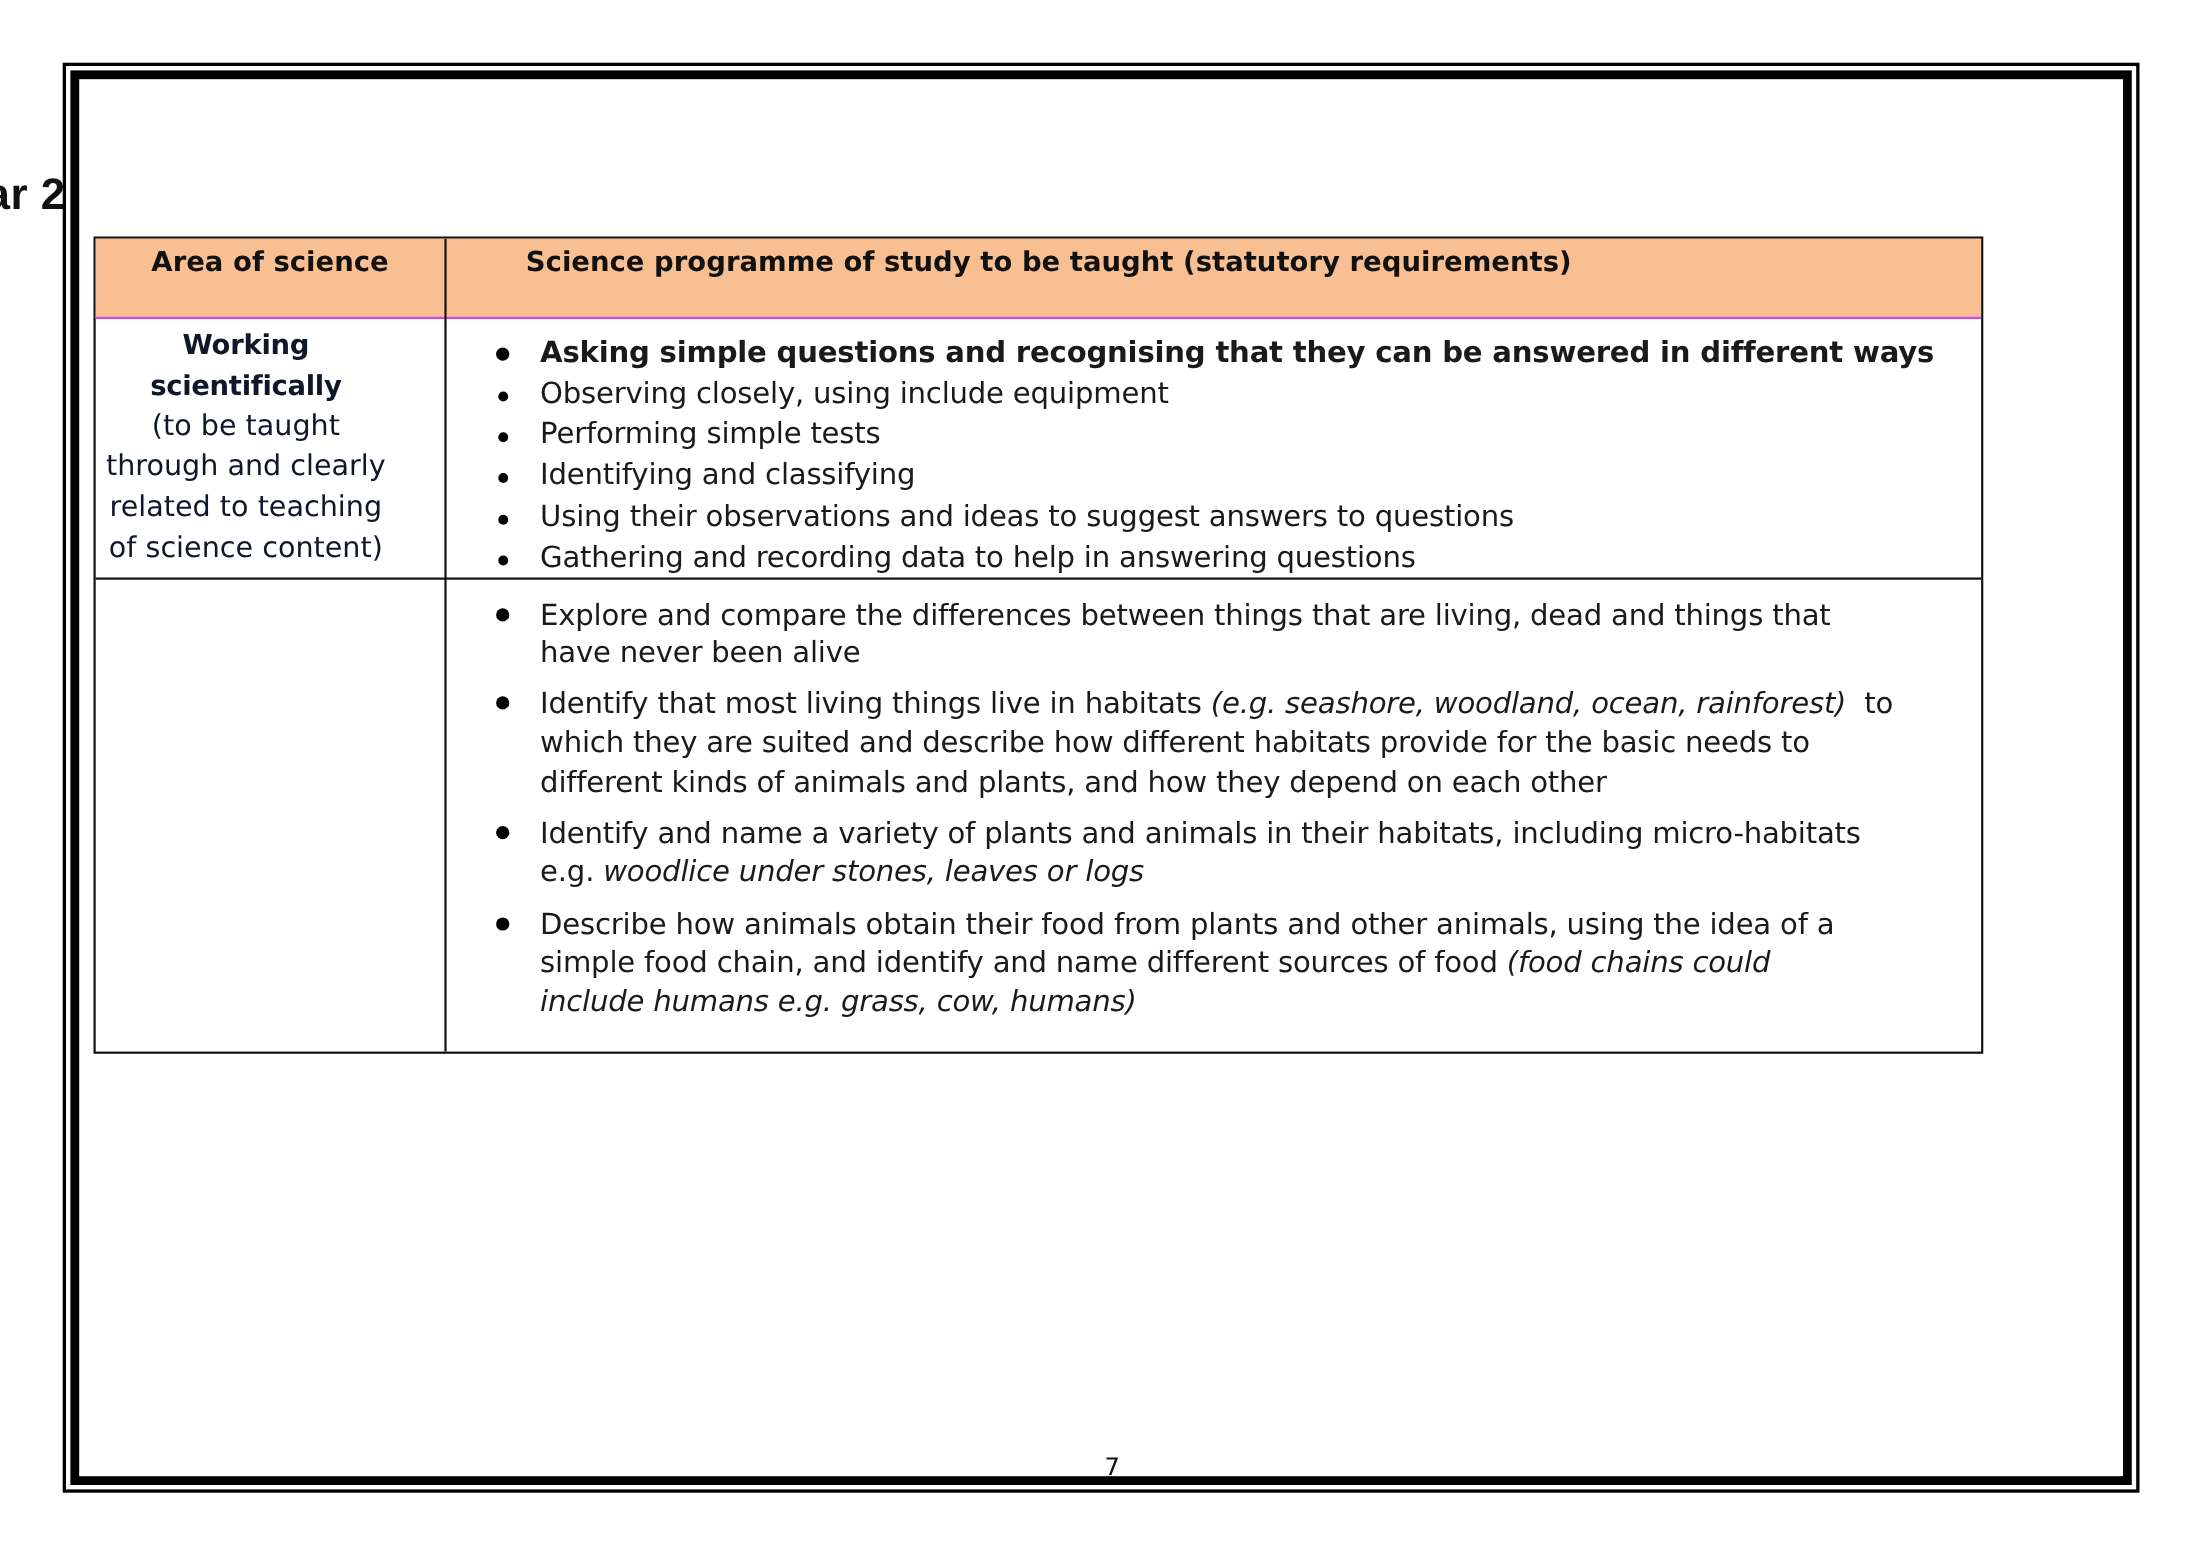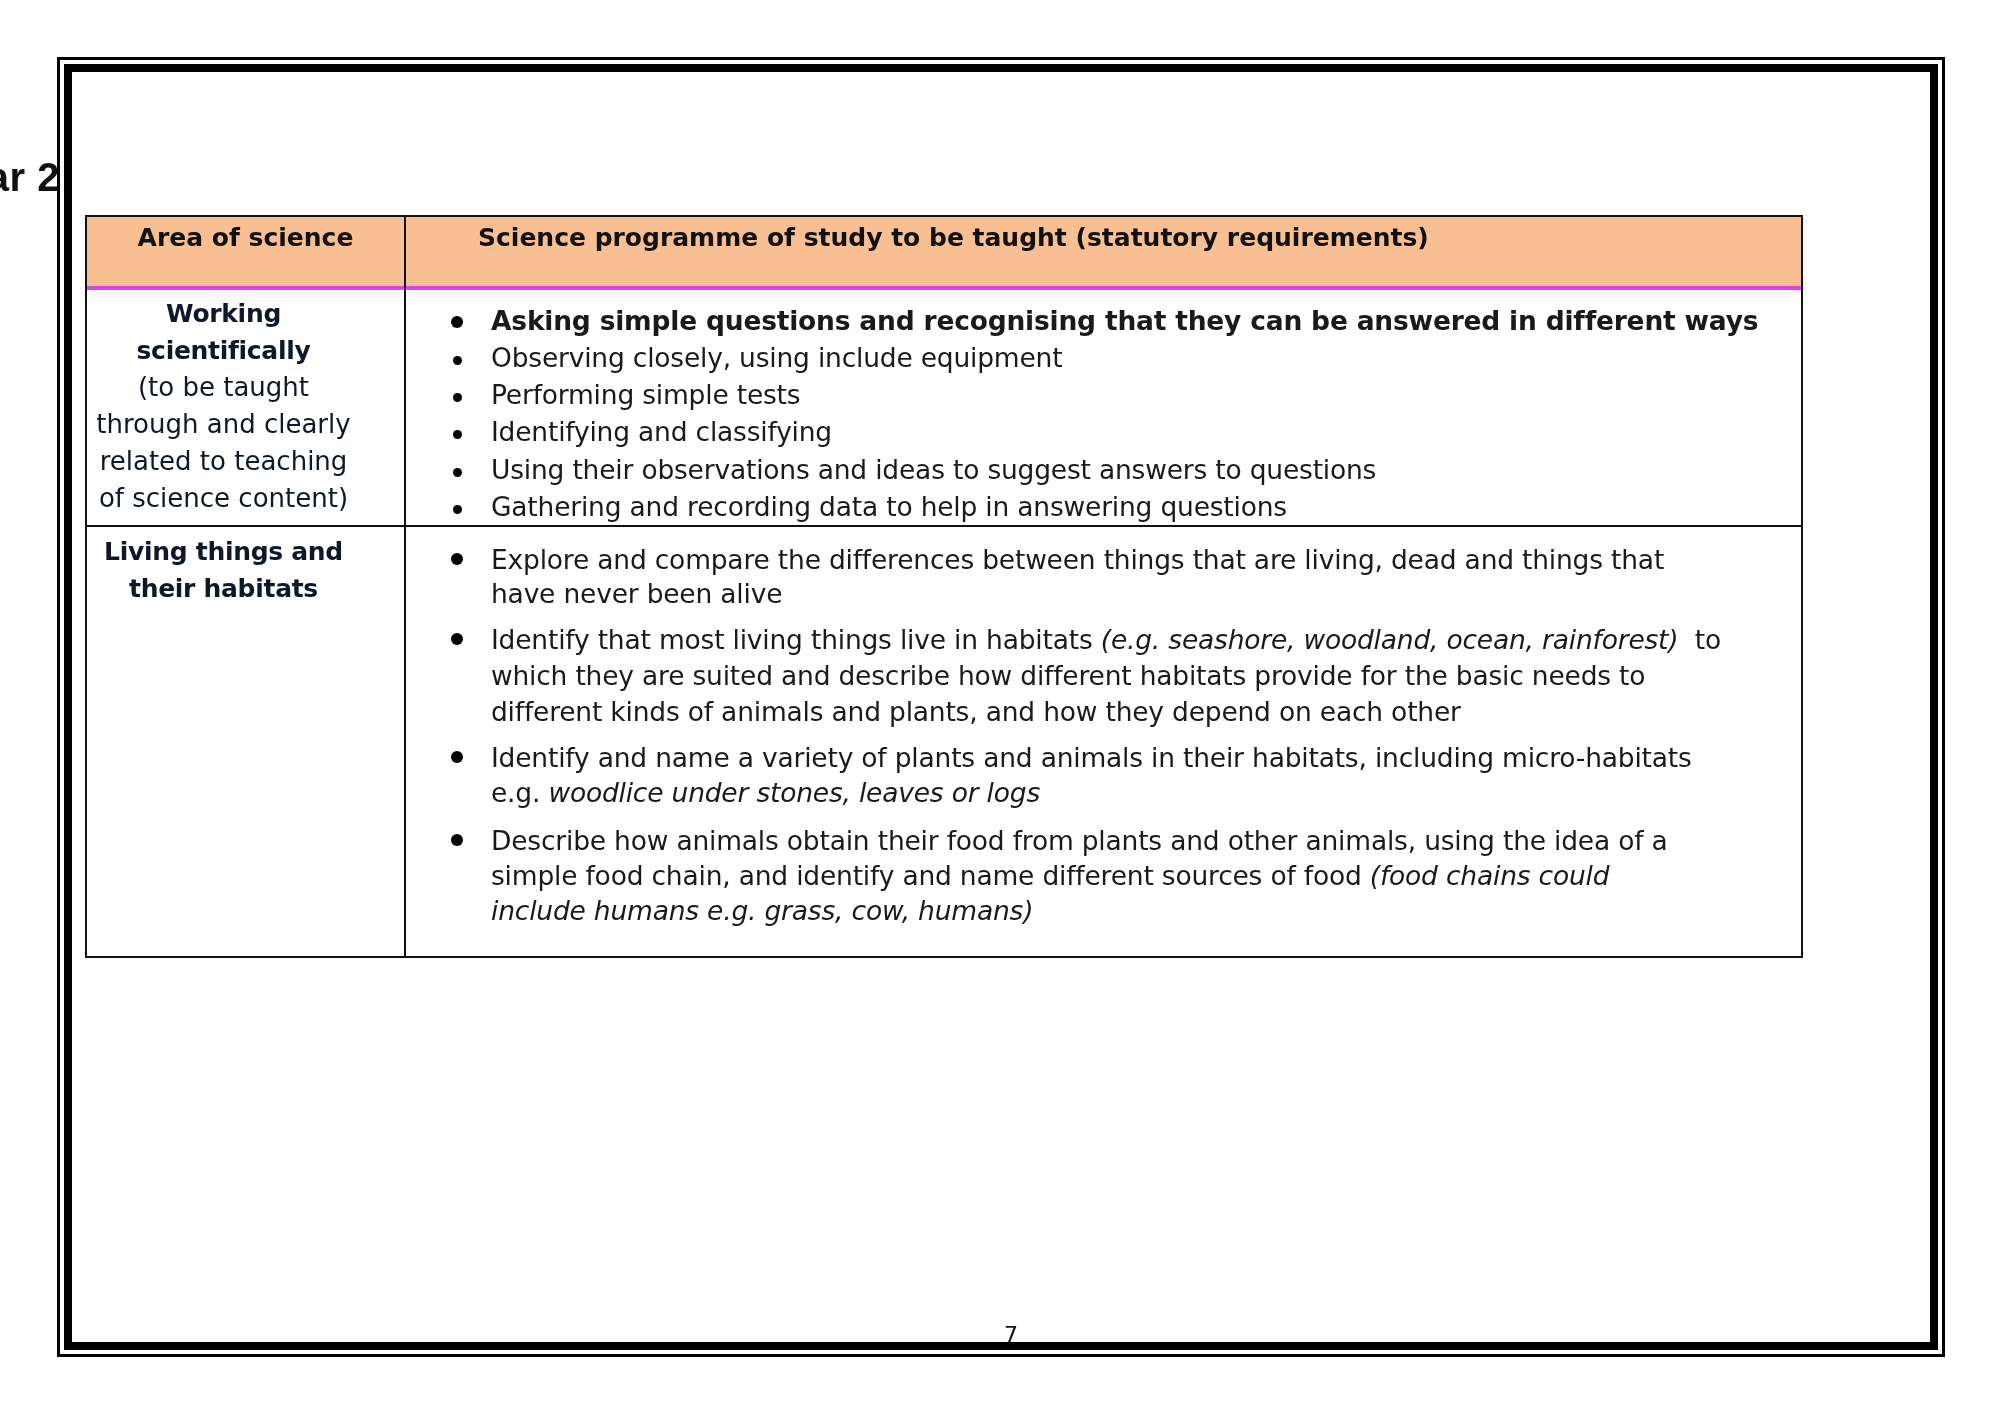--- a/index.html
+++ b/index.html
@@ -11,21 +11,21 @@
                   border: 3px solid #000; box-sizing: border-box; }
   .border-inner { position: absolute; left: 64px; top: 64px; width: 1874px; height: 1286px;
                   border: 8px solid #000; box-sizing: border-box; }
   .title { position: absolute; left: 0; width: 2000px; top: 155px; text-align: left;
            font-family: "Liberation Sans", sans-serif; font-weight: bold; font-size: 40px;
            letter-spacing: 0.5px; padding-left: 0; }
   .title span { position: relative; left: -61px; }
   .tbl { position: absolute; left: 85px; top: 215px; width: 1718px; height: 743px;
          border: 2px solid #111; box-sizing: border-box; }
   .hdr { position: absolute; left: 0; top: 0; width: 100%; height: 73px; background: #F7BF92;
-         border-bottom: 4px solid #d946ef; box-sizing: border-box; }
+         border-bottom: 2px solid #d946ef; box-sizing: border-box; }
   .vline { position: absolute; left: 317px; top: 0; width: 2px; height: 100%; background: #111; }
   .hline { position: absolute; left: 0; top: 308px; width: 100%; height: 2px; background: #111; }
   .hcell { position: absolute; top: 6px; font-family: "DejaVu Sans", sans-serif; font-weight: bold;
            font-size: 25px; color: #111; white-space: nowrap; }
   .hcell.c1 { left: 0; width: 317px; text-align: center; }
   .hcell.c2 { left: 391px; }
   .lcell { position: absolute; left: 0; width: 273px; text-align: center;
            font-family: "DejaVu Sans", sans-serif; font-size: 26px; line-height: 37px; color: #0f172a; }
   .lcell .b { font-weight: bold; font-size: 25px; letter-spacing: -0.3px; }
   .line { position: absolute; left: 404px; white-space: nowrap;
@@ -83,24 +83,20 @@
     </div>
     <div>
       <span class="bullet sm" style="top:251px;"></span>
       <div class="line" style="top:236px;">Using their observations and ideas to suggest answers to questions</div>
     </div>
     <div>
       <span class="bullet sm" style="top:288px;"></span>
       <div class="line" style="top:273px;">Gathering and recording data to help in answering questions</div>
     </div>
 
-    <div class="lcell" style="top:316px;">
-      <div class="b">Living things and</div>
-      <div class="b">their habitats</div>
-    </div>
 
     <div>
       <span class="bullet" style="top:336px;"></span>
       <div class="line" style="top:326px;">Explore and compare the differences between things that are living, dead and things that</div>
       <div class="line" style="top:360px;">have never been alive</div>
     </div>
 
     <div>
       <span class="bullet" style="top:416px;"></span>
       <div class="line" style="top:406px;"><span>Identify that most living things live in habitats </span><i>(e.g. seashore, woodland, ocean, rainforest)</i><span style="white-space:pre">  to</span></div>

